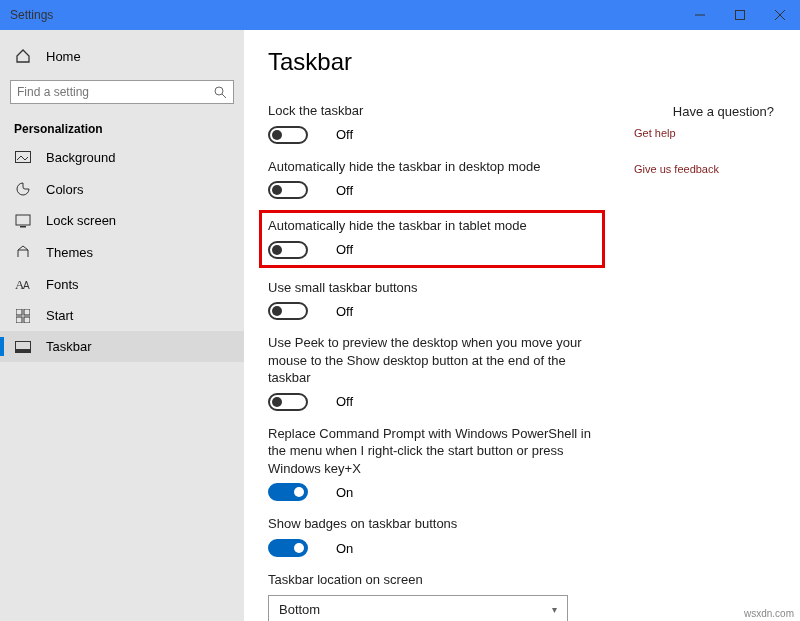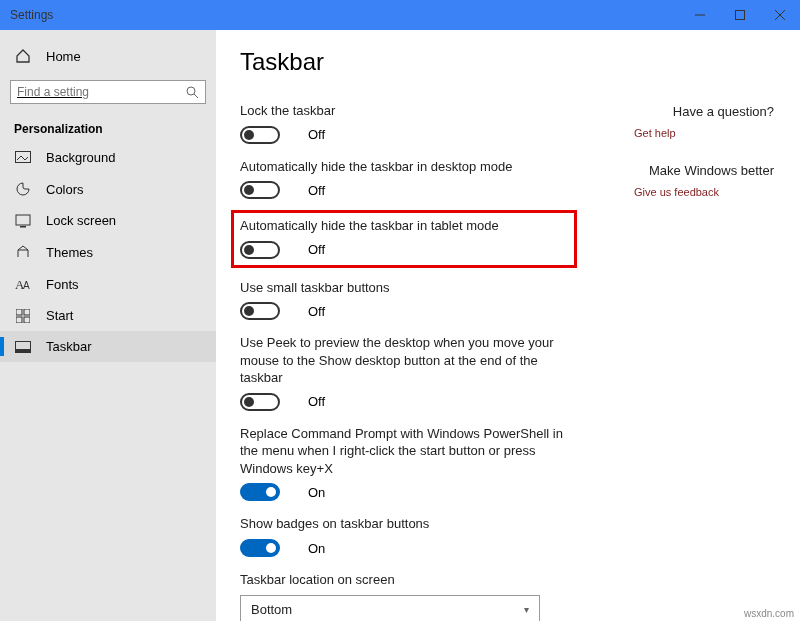--- a/index.html
+++ b/index.html
@@ -21,21 +21,21 @@
   padding-left: 10px;
 }
 .titlebar .title { font-size: 12px; color: #333; }
 .winbtns { margin-left: auto; display: flex; }
 .winbtn {
   width: 40px; height: 30px; display: flex; align-items: center; justify-content: center;
   font-size: 11px; color: #333;
 }
 .content { display: flex; height: calc(100% - 30px); }
 .sidebar {
-  width: 216px;
+  width: 244px;
   background: #e6e6e6;
   padding: 10px 0;
   display: flex; flex-direction: column;
 }
 .home-row, .nav-item {
   display: flex; align-items: center;
   padding: 8px 14px;
   font-size: 13px;
   color: #000;
   cursor: default;
@@ -43,21 +43,20 @@
 .home-row .icon, .nav-item .icon {
   width: 18px; margin-right: 14px; display: flex; align-items: center; justify-content: center;
   color: #333;
 }
 .searchbox {
   margin: 8px 10px;
   display: flex; align-items: center;
   border: 1px solid #999;
   background: #fff;
   padding: 4px 6px;
-  text-decoration: underline;
 }
 .searchbox input {
   border: none; outline: none; flex: 1; font-size: 12px; background: transparent;
   color: #666;
 }
 .searchbox .sicon { color: #666; font-size: 13px; }
 .section-header {
   padding: 10px 14px 6px 14px;
   font-size: 12px; font-weight: 600;
 }
@@ -303,19 +302,18 @@
       <div class="setting-label">Taskbar location on screen</div>
       <div class="dropdown">
         <span>Bottom</span>
         <span class="chev">▾</span>
       </div>
     </div>
 
     <div class="rightcol">
       <div class="rheading">Have a question?</div>
       <span class="rlink">Get help</span>
-      <div class="rheading">Make Windows better</div>
       <span class="rlink">Give us feedback</span>
     </div>
   </div>
 </div>
 
 <div class="watermark">wsxdn.com</div>
 
 </body></html>

